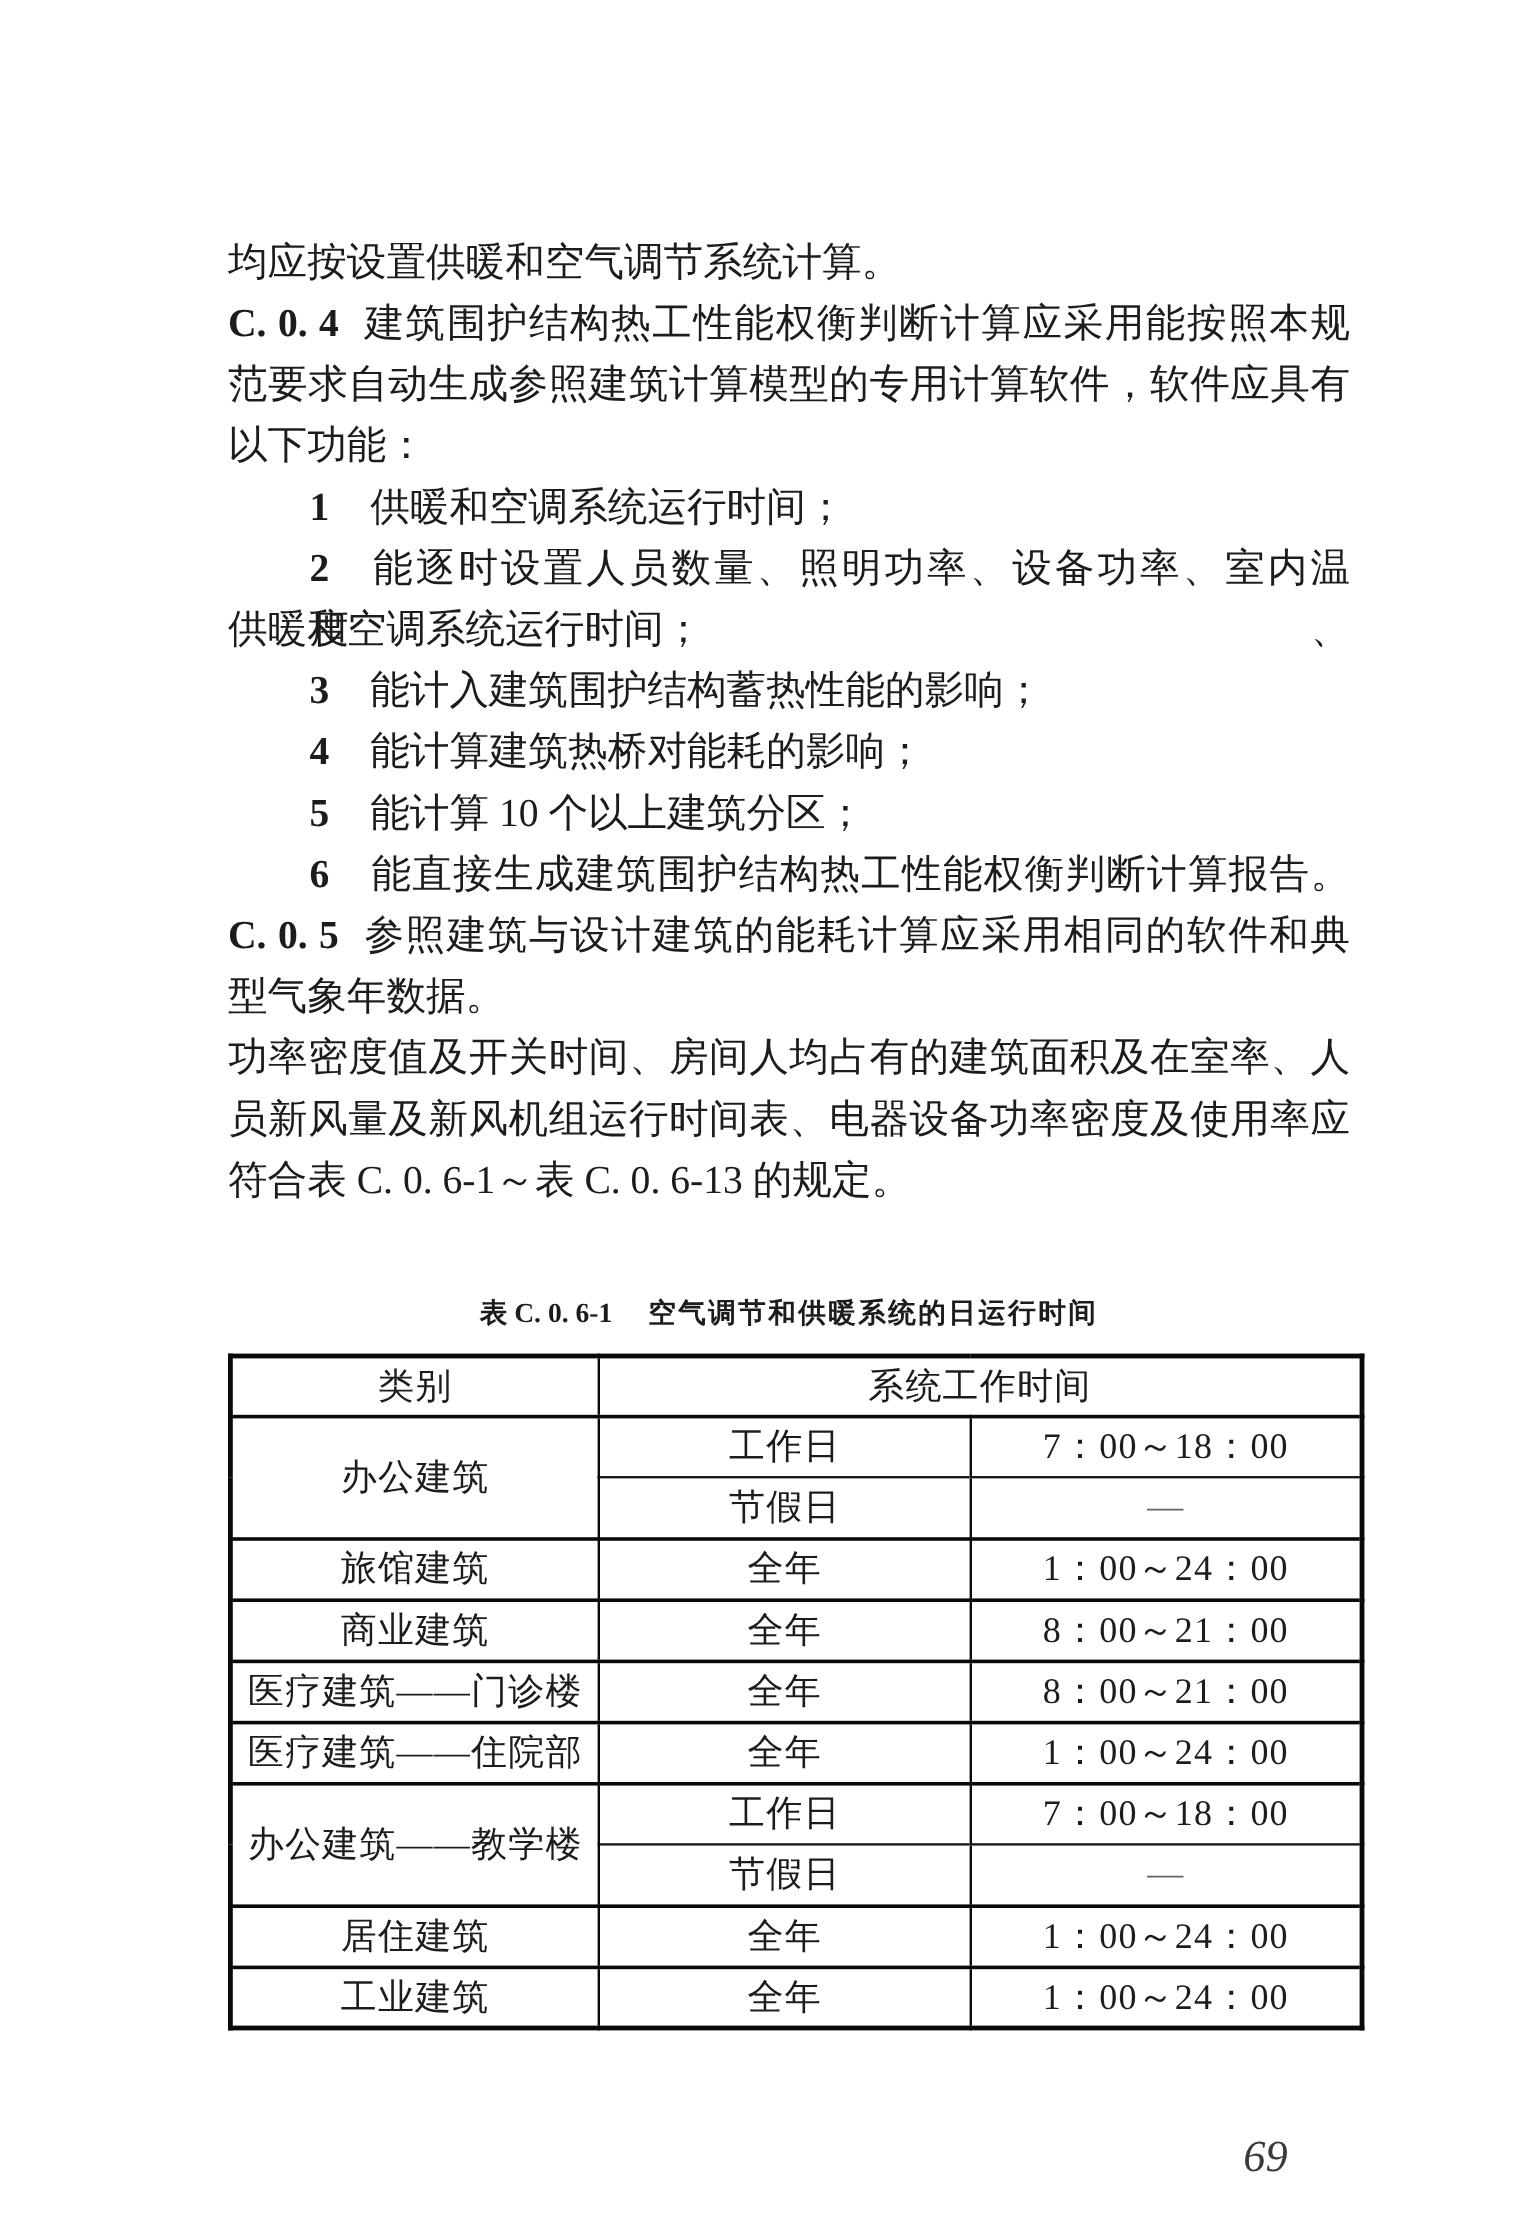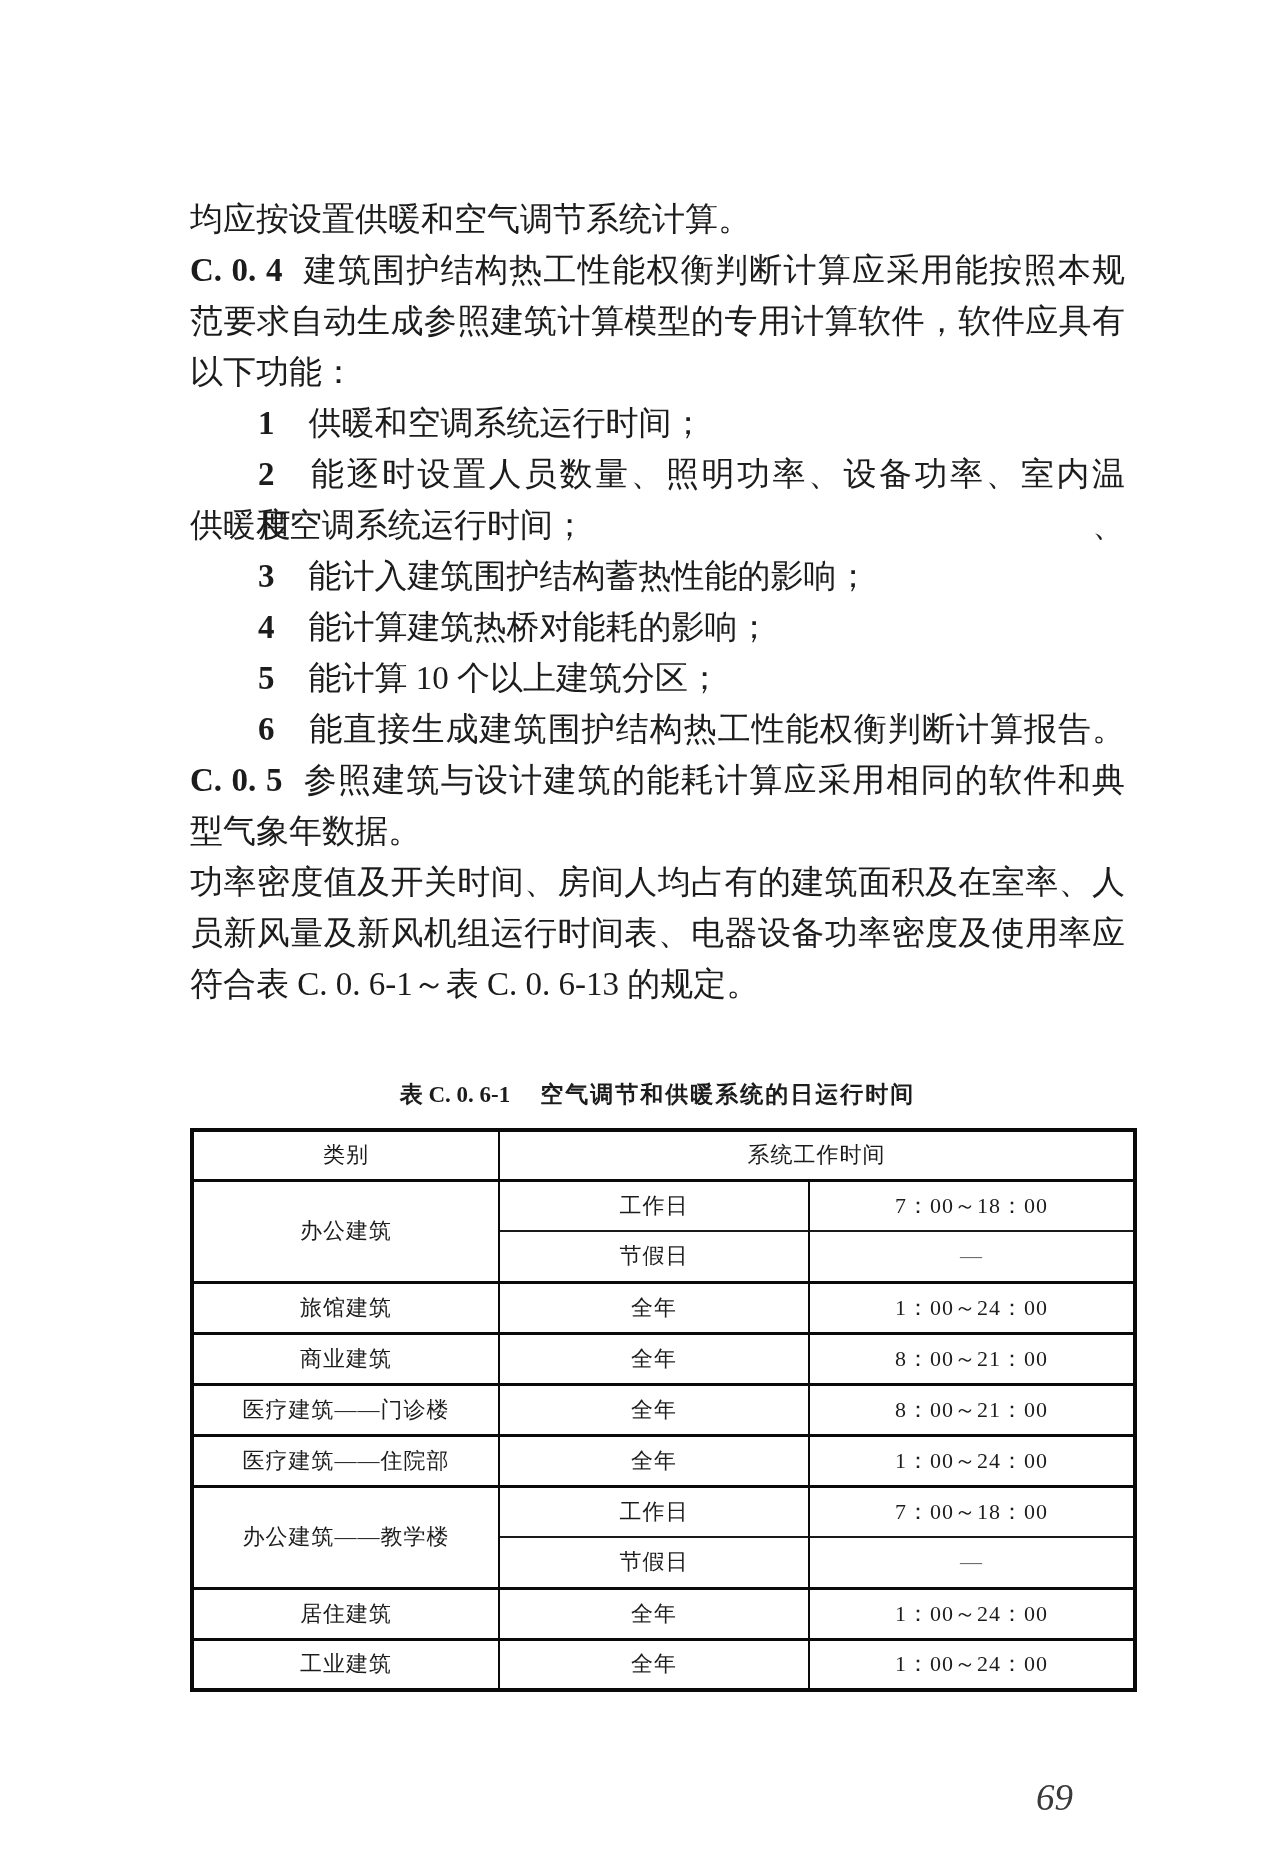--- a/index.html
+++ b/index.html
@@ -48,21 +48,21 @@
   .caption-title{
     font-family:"Liberation Sans","DejaVu Sans",sans-serif;
     letter-spacing:2px;
   }
   table.schedule{
     position:absolute;
     left:190px;top:1128px;
     width:943px;
     border-collapse:collapse;
     border:4px solid #0a0a0a;
-    font-size:22px;
+    font-size:30px;
     table-layout:fixed;
   }
   table.schedule th, table.schedule td{
     border-left:2px solid #0a0a0a;
     border-right:2px solid #0a0a0a;
     text-align:center;
     vertical-align:middle;
     font-weight:400;
     padding:0;
     letter-spacing:1px;

